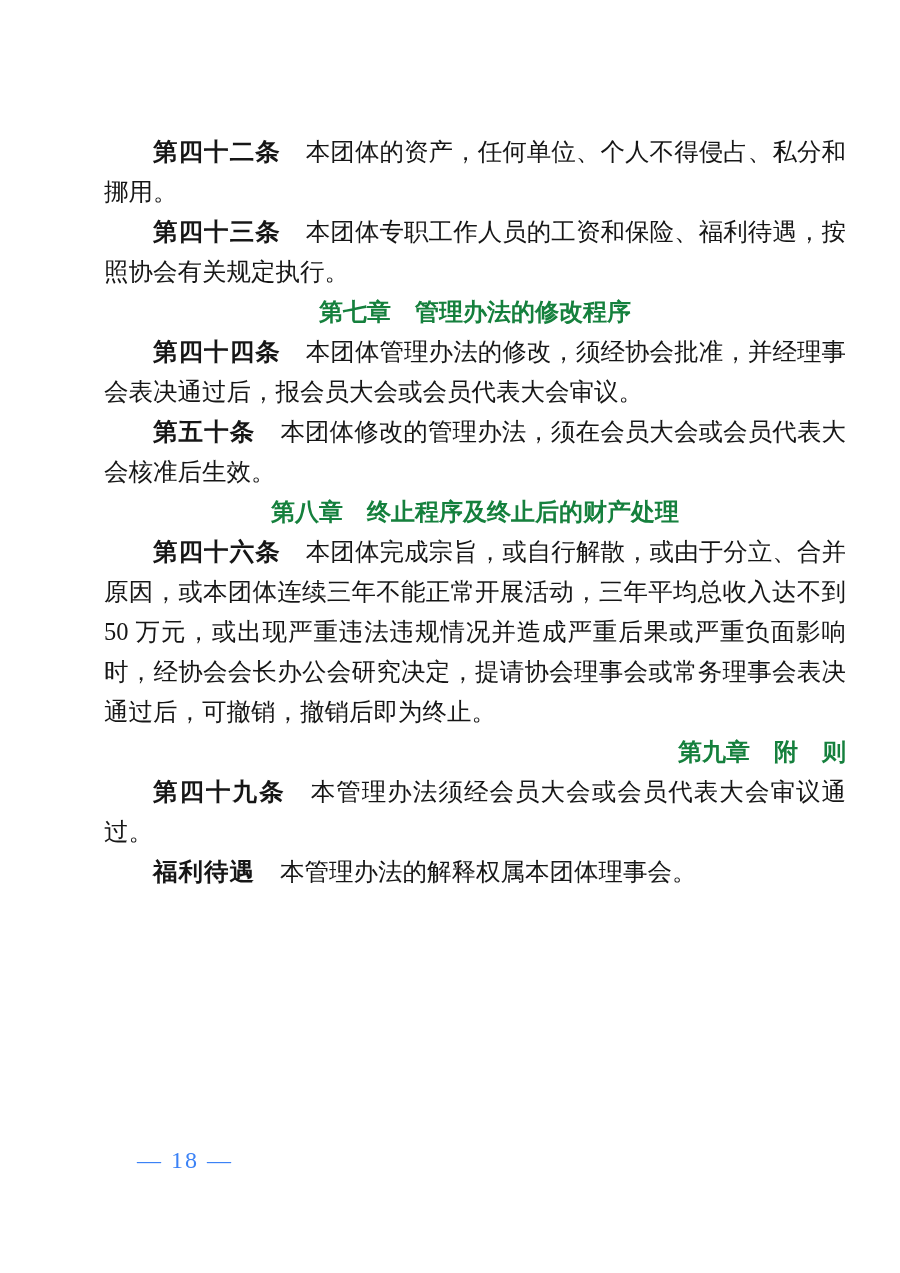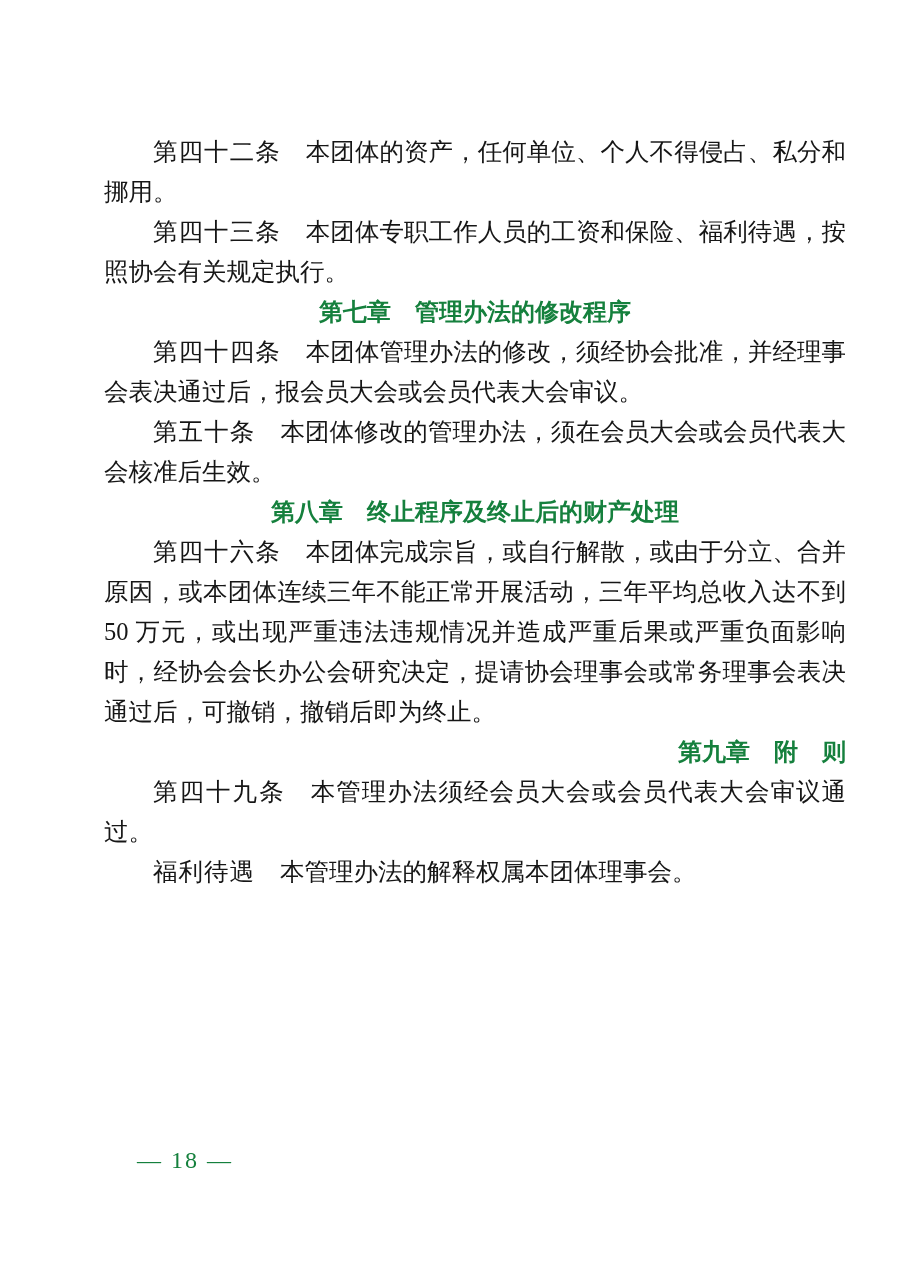--- a/index.html
+++ b/index.html
@@ -27,21 +27,21 @@
     text-align: justify;
   }
   .content p, .content h2 {
     margin: 0;
     padding: 0;
   }
   .article {
     text-indent: 2em;
   }
   .article-label {
-    font-weight: 400;
+    font-weight: 700;
     margin-right: 25px;
     letter-spacing: 1px;
   }
   .chapter {
     font-family: "Liberation Sans", "DejaVu Sans", sans-serif;
     font-weight: 700;
     font-size: 24px;
     line-height: 40px;
     color: #15803d;
   }
@@ -53,21 +53,21 @@
     text-align: right;
     text-indent: 30px;
   }
   .page-footer {
     position: absolute;
     left: 137px;
     top: 1144px;
     font-size: 24px;
     line-height: 32px;
     letter-spacing: 2px;
-    color: #15803d;
+    color: #3b82f6;
     font-family: "Liberation Serif", "DejaVu Serif", serif;
   }
 </style>
 </head>
 <body>
 
 <div class="page">
   <main class="content" id="doc-content">
       <p class="article"><span class="article-label">第四十二条</span><span class="article-text">本团体的资产，任何单位、个人不得侵占、私分和挪用。</span></p>
       <p class="article"><span class="article-label">第四十三条</span><span class="article-text">本团体专职工作人员的工资和保险、福利待遇，按照协会有关规定执行。</span></p>

